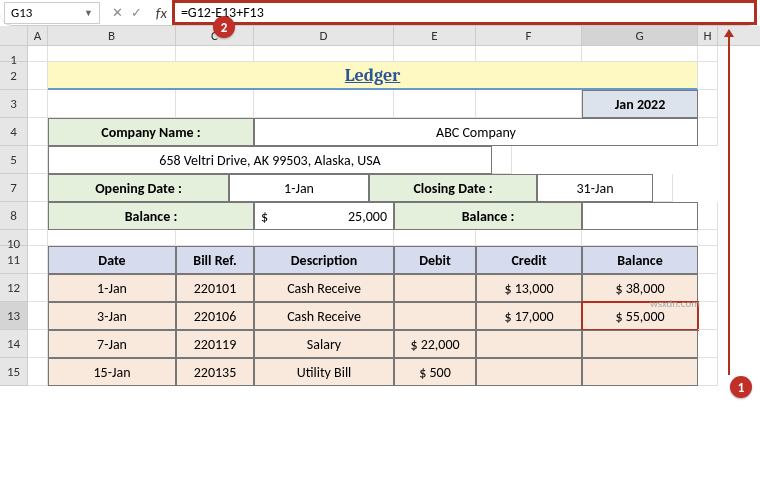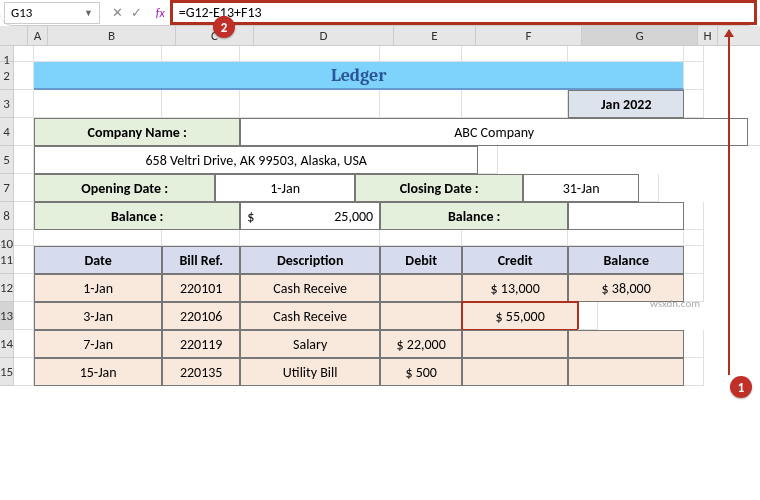--- a/index.html
+++ b/index.html
@@ -2,21 +2,21 @@
 <html><head>
 <meta charset="utf-8">
 <style>
 * { box-sizing: border-box; margin: 0; padding: 0; }
 body { font-family: Calibri, Arial, sans-serif; font-size: 14px; background: #fff; position: relative; width: 760px; height: 500px; overflow: hidden; }
 
 .formula-bar { display: flex; align-items: center; height: 26px; border-bottom: 1px solid #ccc; background: #fff; border-radius: 13px; }
 .name-box { width: 96px; height: 22px; border: 1px solid #ccc; margin: 2px 4px; padding: 2px 6px; display: flex; align-items: center; justify-content: space-between; font-size: 13px; }
 .name-box .dd { color: #666; font-size: 9px; }
 .fb-btns { display: flex; gap: 8px; padding: 0 8px; color: #888; font-size: 13px; align-items: center; }
-.fx { font-style: italic; font-size: 12px; color: #a21caf; padding: 0 6px; }
+.fx { font-style: italic; font-size: 15px; color: #404040; padding: 0 6px; }
 .formula-input { flex: 1; height: 23px; border: 2px solid #b03020; padding: 2px 6px; font-size: 14px; display: flex; align-items: center; margin-right: 4px; }
 
 .grid { position: relative; }
 .col-headers { display: flex; height: 20px; background: #e6e6e6; border-bottom: 1px solid #ccc; }
 .corner { width: 28px; border-right: 1px solid #ccc; background: #e6e6e6; }
 .ch { border-right: 1px solid #ccc; text-align: center; font-size: 13px; color: #333; line-height: 20px; }
 .ch.active { background: #d4d4d4; }
 
 .rows { display: flex; }
 .row-headers { width: 28px; background: #e6e6e6; }
@@ -35,21 +35,21 @@
 .cE { width: 82px; }
 .cF { width: 106px; }
 .cG { width: 116px; }
 .cH { width: 20px; }
 
 
 .r1 { height: 16px; }
 .r10 { height: 16px; }
 
 
-.title-cell { font-weight: bold; font-size: 18px; font-family: Cambria, serif; justify-content: center; color: #2a5599; background: #7dd3fc; border-bottom: 2px solid #6699cc; }
+.title-cell { font-weight: bold; font-size: 18px; font-family: Cambria, serif; justify-content: center; color: #2a5599; background: #fef9c3; border-bottom: 2px solid #6699cc; text-decoration: underline; }
 .month-hdr { background: #dde3ec; border: 1px solid #777; font-weight: bold; justify-content: center; }
 .green-label { background: #e4efdc; border: 1px solid #777; font-weight: bold; justify-content: center; }
 .info-val { border: 1px solid #777; justify-content: center; }
 .currency { justify-content: space-between; }
 .th { background: #d6dced; border: 1px solid #777; font-weight: bold; justify-content: center; }
 .td { background: #f9e8dc; border: 1px solid #777; justify-content: center; }
 
 .selected-cell { outline: 2px solid #1a7f37; outline-offset: -1px; }
 .callout-ring { outline: 2px solid #b03020; outline-offset: -1px; }
 
@@ -142,21 +142,21 @@
             <span>Jan 2022</span>
           </div>
         <div class="cell cH"></div>
       </div>
 
       <div class="row">
         <div class="cell cA"></div>
         <div class="cell green-label" style="width:206px">
             <span>Company Name :</span>
           </div>
-        <div class="cell info-val" style="width:508px">
+        <div class="cell info-val" style="width:444px">
             <span>ABC Company</span>
           </div>
         <div class="cell cH"></div>
       </div>
 
       <div class="row">
         <div class="cell cA"></div>
         <div class="cell info-val" style="width:444px">
             <span>658 Veltri Drive, AK 99503, Alaska, USA</span>
           </div>
@@ -260,20 +260,23 @@
           </div>
         <div class="cell td cC">
             <span>220106</span>
           </div>
         <div class="cell td cD">
             <span>Cash Receive</span>
           </div>
         <div class="cell td cE">
             <span></span>
           </div>
+        <div class="cell td cF">
+            <span>$   17,000</span>
+          </div>
         <div class="cell td cG selected-cell callout-ring">
             <span>$         55,000</span>
           </div>
         <div class="cell cH"></div>
       </div>
 
       <div class="row">
         <div class="cell cA"></div>
         <div class="cell td cB">
             <span>7-Jan</span>

